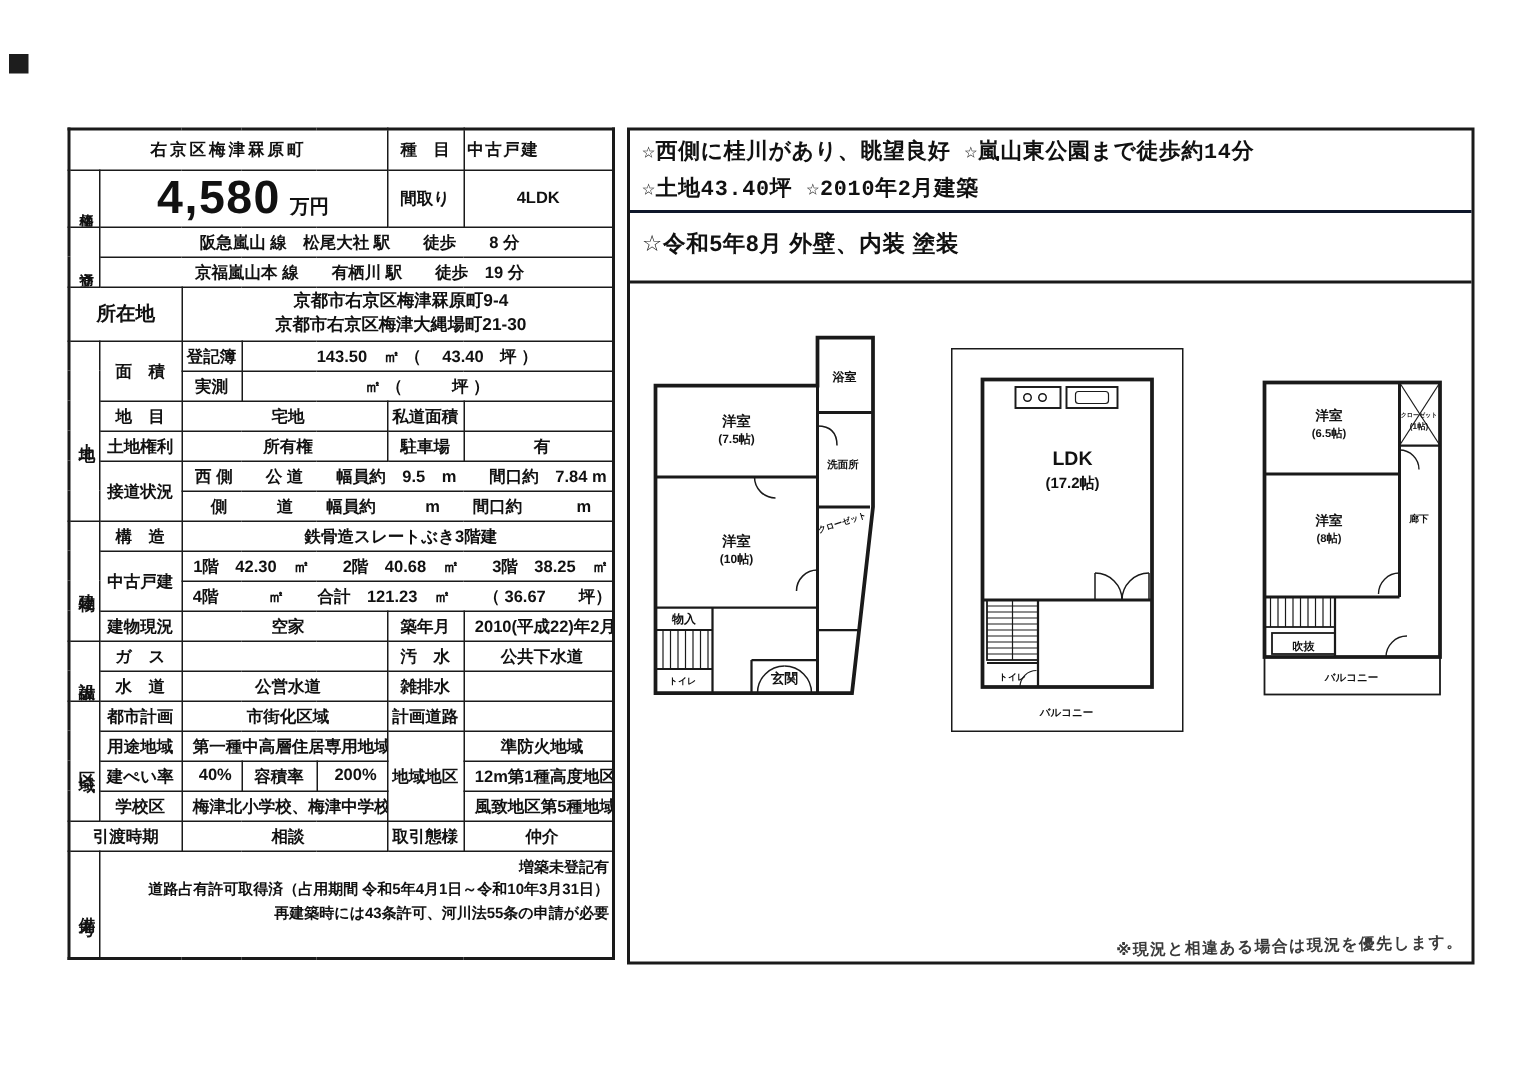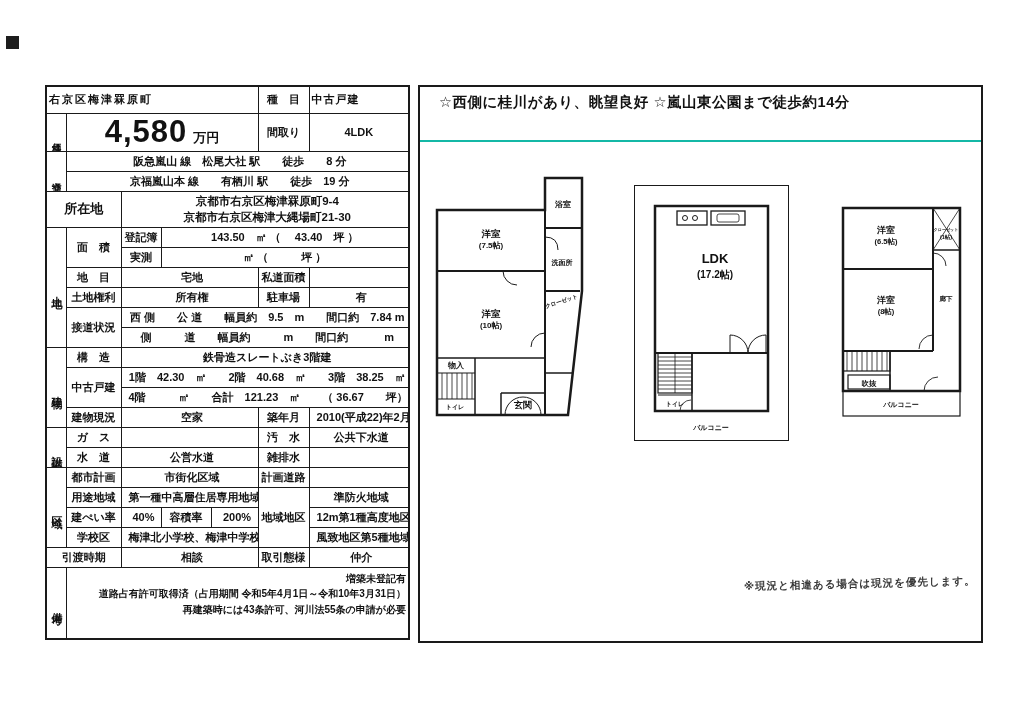--- a/index.html
+++ b/index.html
@@ -9,34 +9,34 @@
   .artifact{position:absolute;left:6px;top:36px;width:13px;height:13px;background:#1d1d1d;}
 
   
   table.spec{position:absolute;left:45px;top:85px;width:363px;table-layout:fixed;
              border-collapse:collapse;border:2px solid #1a1a1a;}
   .spec td{border:1px solid #1a1a1a;font-size:11px;font-weight:bold;padding:0 2px;
            overflow:hidden;white-space:nowrap;vertical-align:middle;color:#111;}
   .spec .c{text-align:center;}
   .spec .l{text-align:center;padding-left:7px;}
   .v{display:inline-block;writing-mode:vertical-rl;letter-spacing:2px;font-size:11px;}
-  .title-cell{font-size:19px;letter-spacing:2px;text-align:left;}
+  .title-cell{font-size:19px;letter-spacing:2px;text-align:center;}
   .type-cell{font-size:16px;text-align:left;letter-spacing:1px;}
   .pv{font-size:31px;letter-spacing:1px;}
   .pu{font-size:13px;margin-left:6px;}
   .madori{font-size:15px;}
   .small{font-size:10px;}
   .tiny{font-size:9.5px;}
   .addr div{line-height:16px;font-size:11.5px;}
   .rem div{line-height:15.5px;font-size:10px;text-align:right;}
 
   
   .right-panel{position:absolute;left:418px;top:85px;width:565px;height:558px;
                border:2px solid #1a1a1a;box-sizing:border-box;background:#fff;}
-  .boxA{height:55px;border-bottom:2px solid #14b8a6;box-sizing:border-box;padding:3px 19px 0;}
+  .boxA{height:55px;border-bottom:2px solid #0f172a;box-sizing:border-box;padding:3px 8px 0;font-family:Liberation Mono, monospace;}
   .boxA div{font-size:14.5px;font-weight:bold;line-height:25px;letter-spacing:.5px;white-space:nowrap;}
   .boxB{height:47px;border-bottom:2px solid #1a1a1a;box-sizing:border-box;padding:11px 8px 0;}
   .boxB div{font-size:15px;font-weight:bold;letter-spacing:.5px;}
   .boxC{position:relative;height:450px;}
   .plan{position:absolute;}
   .plan text{fill:#111;font-weight:600;text-anchor:middle;
              font-family:"Liberation Sans","DejaVu Sans",sans-serif;}
   .plan path,.plan rect,.plan line,.plan circle{fill:none;stroke:#1a1a1a;}
   .footnote{position:absolute;right:5px;bottom:1px;font-size:10.5px;font-weight:bold;
             color:#3a3a3a;transform:rotate(-1.4deg);letter-spacing:1px;}
@@ -181,20 +181,24 @@
         <div>道路占有許可取得済（占用期間 令和5年4月1日～令和10年3月31日）</div>
         <div>再建築時には43条許可、河川法55条の申請が必要</div>
       </td>
     </tr>
   </tbody>
     </table>
 
   <div class="right-panel">
     <div class="boxA">
       <div>☆西側に桂川があり、眺望良好 ☆嵐山東公園まで徒歩約14分</div>
+      <div>☆土地43.40坪 ☆2010年2月建築</div>
+    </div>
+    <div class="boxB">
+      <div>☆令和5年8月 外壁、内装 塗装</div>
     </div>
     <div class="boxC">
 
       <svg class="plan" style="left:13px;top:33px" width="200" height="250" viewBox="0 0 200 250">
         <g>
           <path d="M4,35 H112 V3 H149 V116 L135,240 H4 Z" stroke-width="2.5"></path>
           <path d="M112,3 V240" stroke-width="2"></path>
           <path d="M4,96 H112" stroke-width="2"></path>
           <path d="M112,53 H149" stroke-width="2"></path>
           <path d="M112,116 H147" stroke-width="2"></path>

